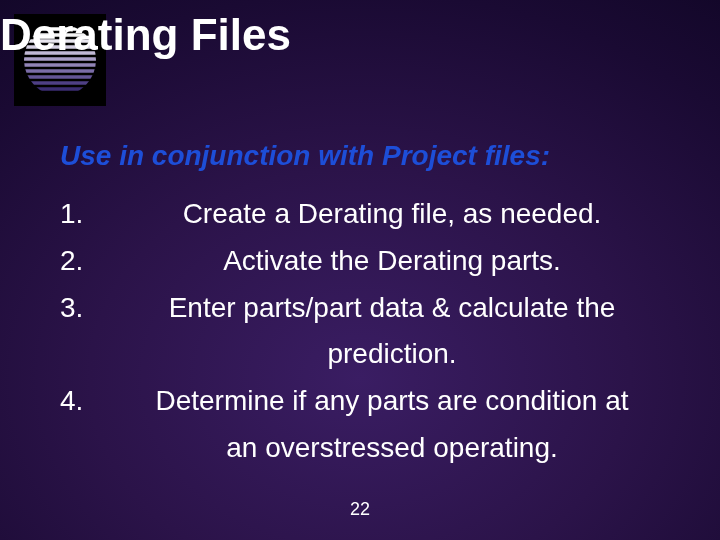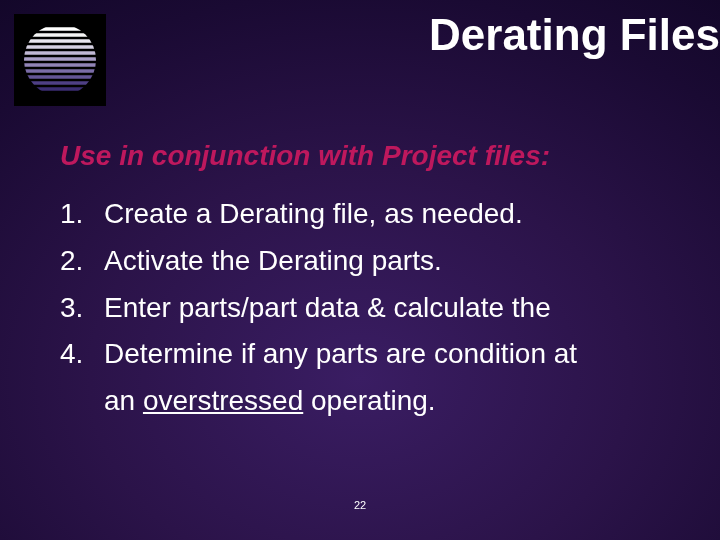--- a/index.html
+++ b/index.html
@@ -23,65 +23,65 @@
     background: #000;
     display: flex;
     align-items: center;
     justify-content: center;
   }
   .title {
     position: absolute;
     top: 10px;
     left: 0;
     width: 100%;
-    text-align: right;
+    text-align: left;
     font-size: 44px;
     font-weight: bold;
     color: #ffffff;
   }
   .content {
     position: absolute;
     top: 140px;
     left: 60px;
     right: 40px;
     color: #ffffff;
   }
   .lead {
     font-size: 28px;
     font-style: italic;
     font-weight: bold;
-    color: #be185d;
+    color: #1d4ed8;
     margin-bottom: 20px;
   }
   .list {
     font-size: 28px;
     line-height: 1.6;
   }
   .item {
     display: flex;
     margin-bottom: 2px;
   }
   .num {
     width: 44px;
     flex-shrink: 0;
   }
   .txt {
     flex: 1;
+    text-align: center;
   }
   .underline {
-    text-decoration: underline;
   }
   .pagenum {
     position: absolute;
-    bottom: 29px;
+    bottom: 20px;
     left: 0;
     width: 100%;
     text-align: center;
     color: #ffffff;
-    font-size: 11px;
+    font-size: 18px;
   }
 </style>
 </head>
 <body>
 
 <div class="logo">
   <svg width="78" height="78" viewBox="0 0 78 78">
     <defs>
       <clipPath id="c">
           <circle cx="39" cy="39" r="36"></circle>
@@ -119,20 +119,24 @@
 
     <div class="item">
       <div class="num">2.</div>
       <div class="txt">Activate the Derating parts.</div>
     </div>
 
     <div class="item">
       <div class="num">3.</div>
       <div class="txt">Enter parts/part data &amp; calculate the</div>
     </div>
+    <div class="item">
+      <div class="num"></div>
+      <div class="txt">prediction.</div>
+    </div>
 
     <div class="item">
       <div class="num">4.</div>
       <div class="txt">Determine if any parts are condition at</div>
     </div>
     <div class="item">
       <div class="num"></div>
       <div class="txt"><span>an </span><span class="underline">overstressed</span><span> operating.</span></div>
     </div>
 

